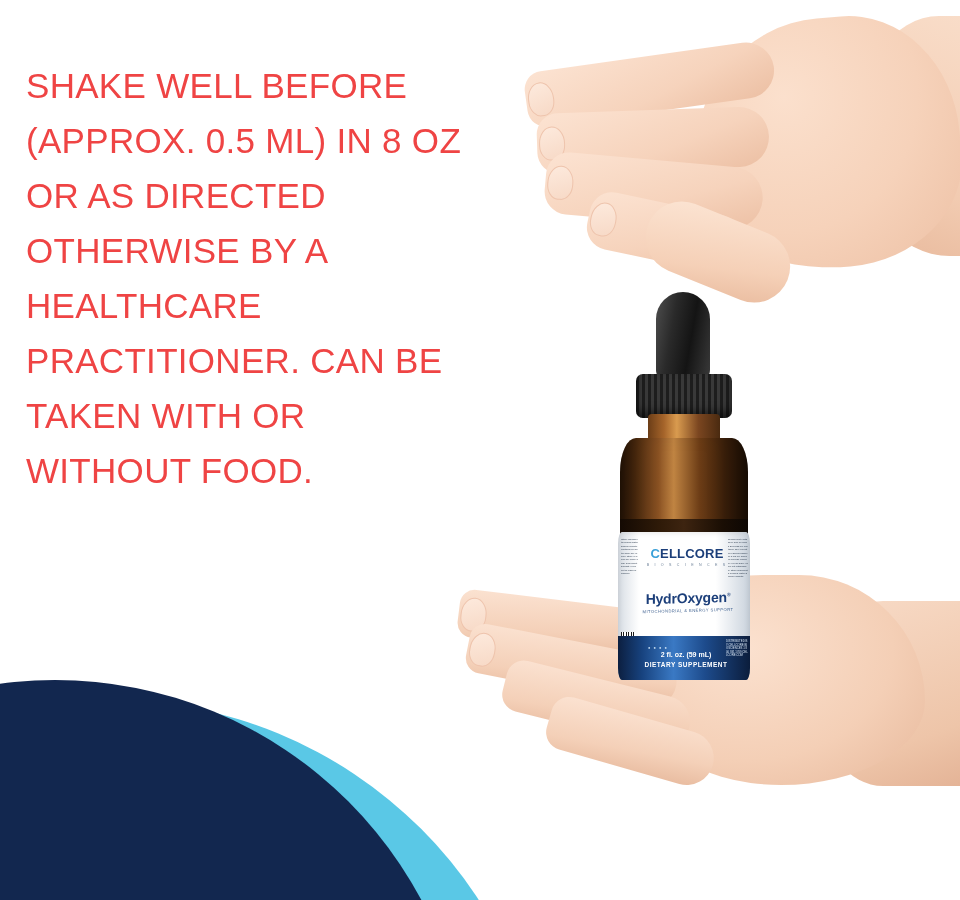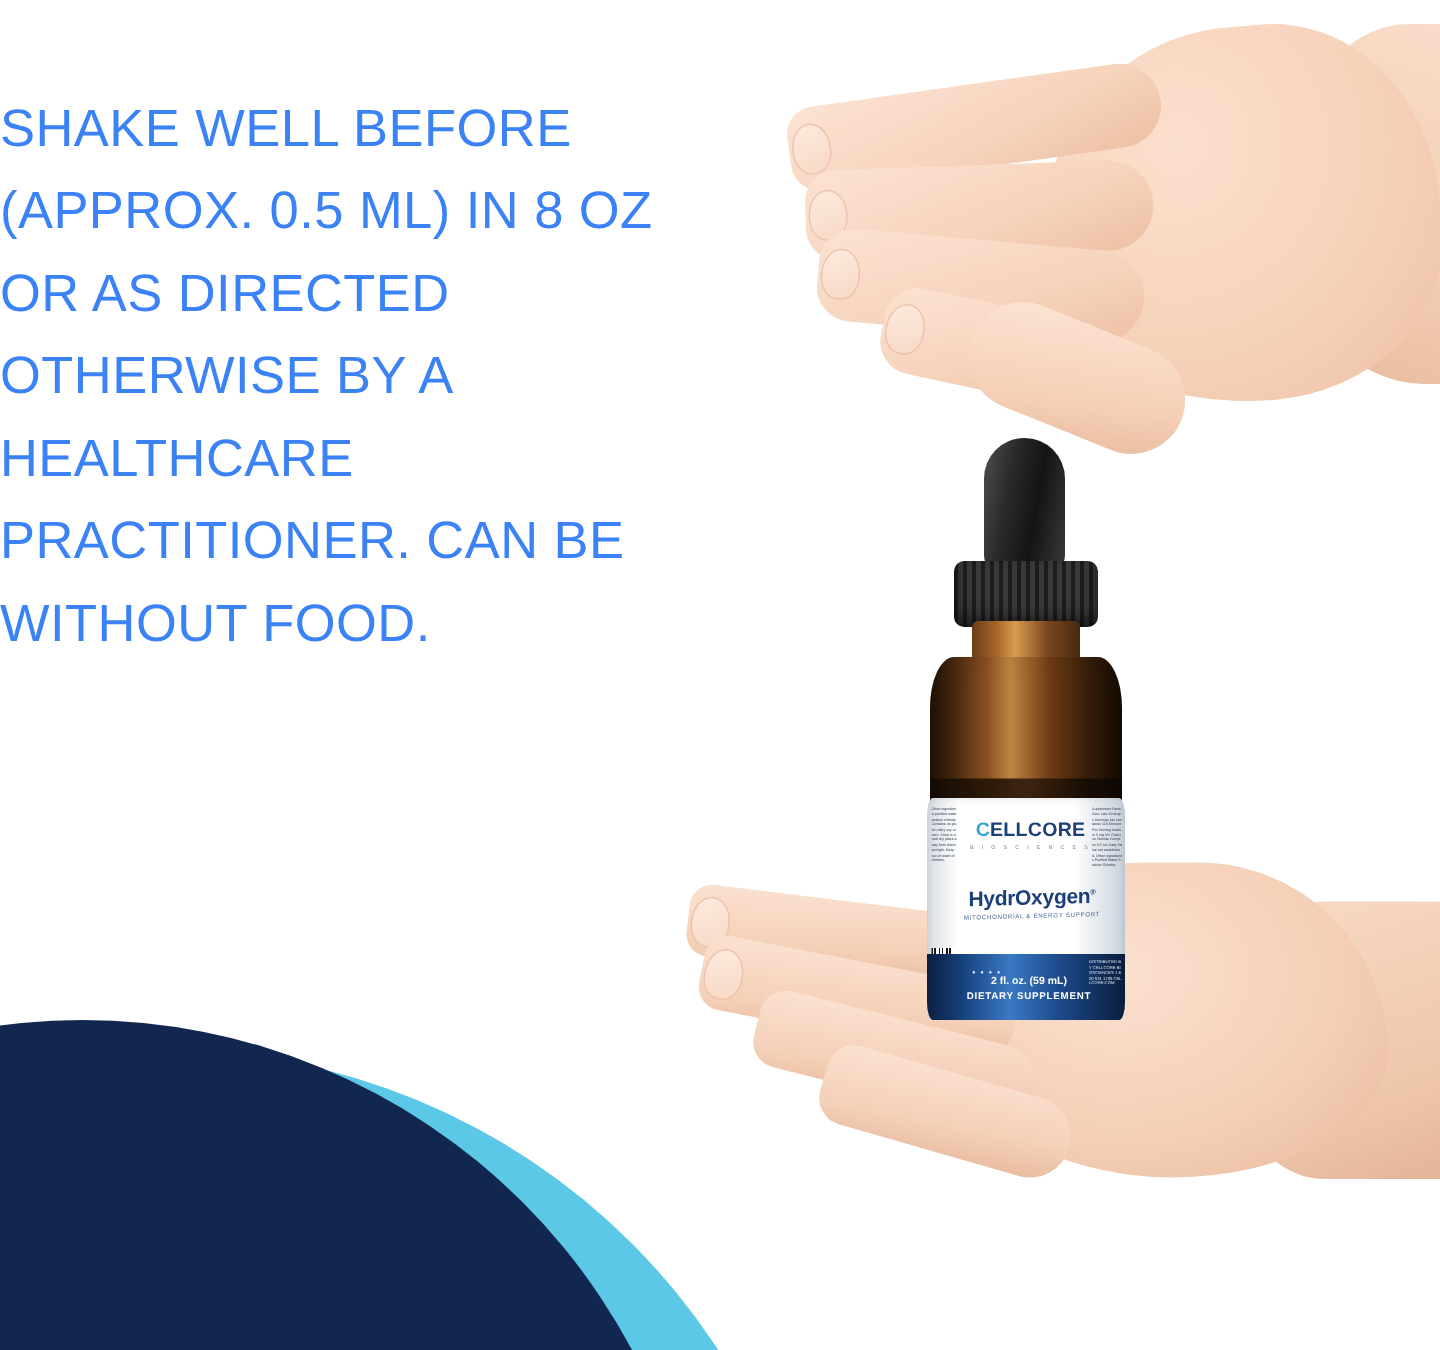--- a/index.html
+++ b/index.html
@@ -40,24 +40,24 @@
     top: 680px;
     width: 830px;
     height: 830px;
     border-radius: 50%;
     background: #12274f;
   }
 
   
   .instructions {
     position: absolute;
-    left: 0;
+    left: 26px;
     top: 58px;
     width: 520px;
-    color: #3b82f6;
+    color: #ef4444;
     font-size: 35px;
     line-height: 55px;
     letter-spacing: 0.3px;
     font-weight: 400;
   }
   .instructions .line { white-space: nowrap; }
 
   
   .photo {
     position: absolute;
@@ -354,20 +354,21 @@
     <div class="circle-navy"></div>
   </div>
 
   <div class="instructions">
     <div class="line">SHAKE WELL BEFORE</div>
     <div class="line">(APPROX. 0.5 ML) IN 8 OZ</div>
     <div class="line">OR AS DIRECTED</div>
     <div class="line">OTHERWISE BY A</div>
     <div class="line">HEALTHCARE</div>
     <div class="line">PRACTITIONER. CAN BE</div>
+    <div class="line">TAKEN WITH OR</div>
     <div class="line">WITHOUT FOOD.</div>
   </div>
 
   <div class="photo">
 
     <div class="hand-upper">
       <div class="wrist-upper"></div>
       <div class="palm-back"></div>
       <div class="finger f-index">
         <div class="nail" style="left:2px;top:11px;"></div>

